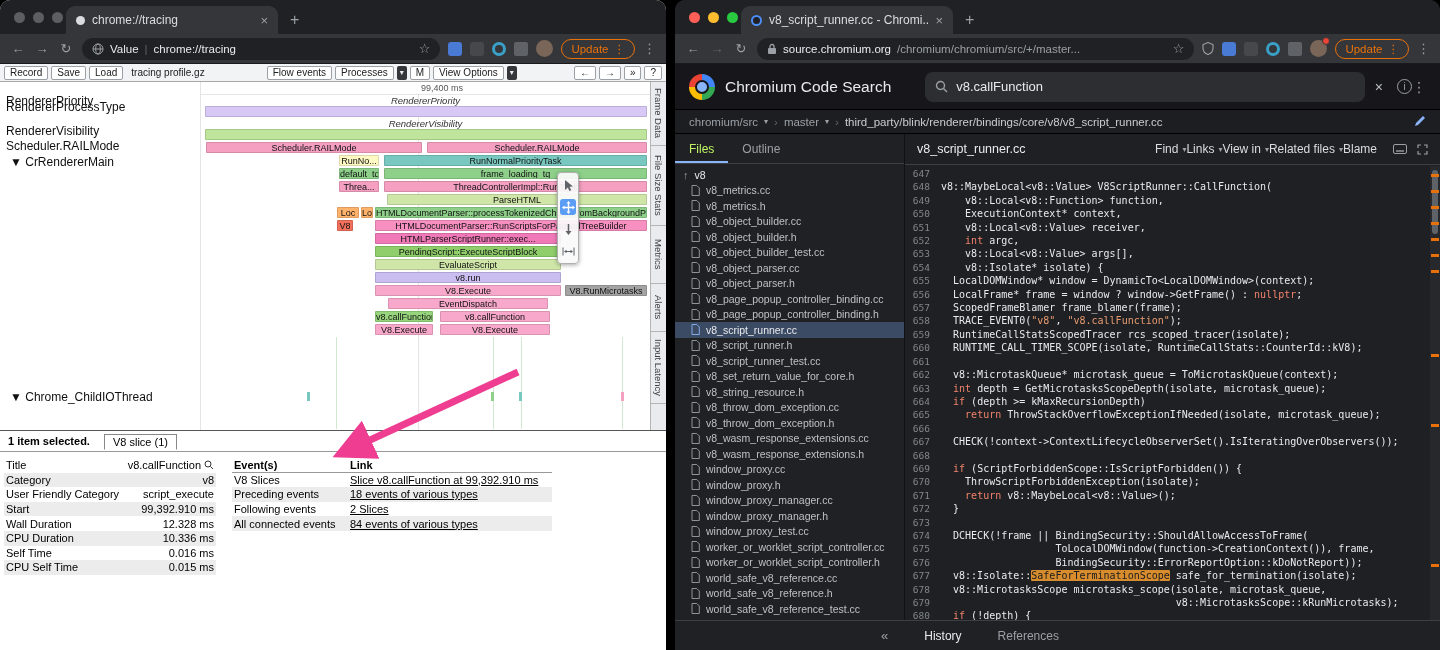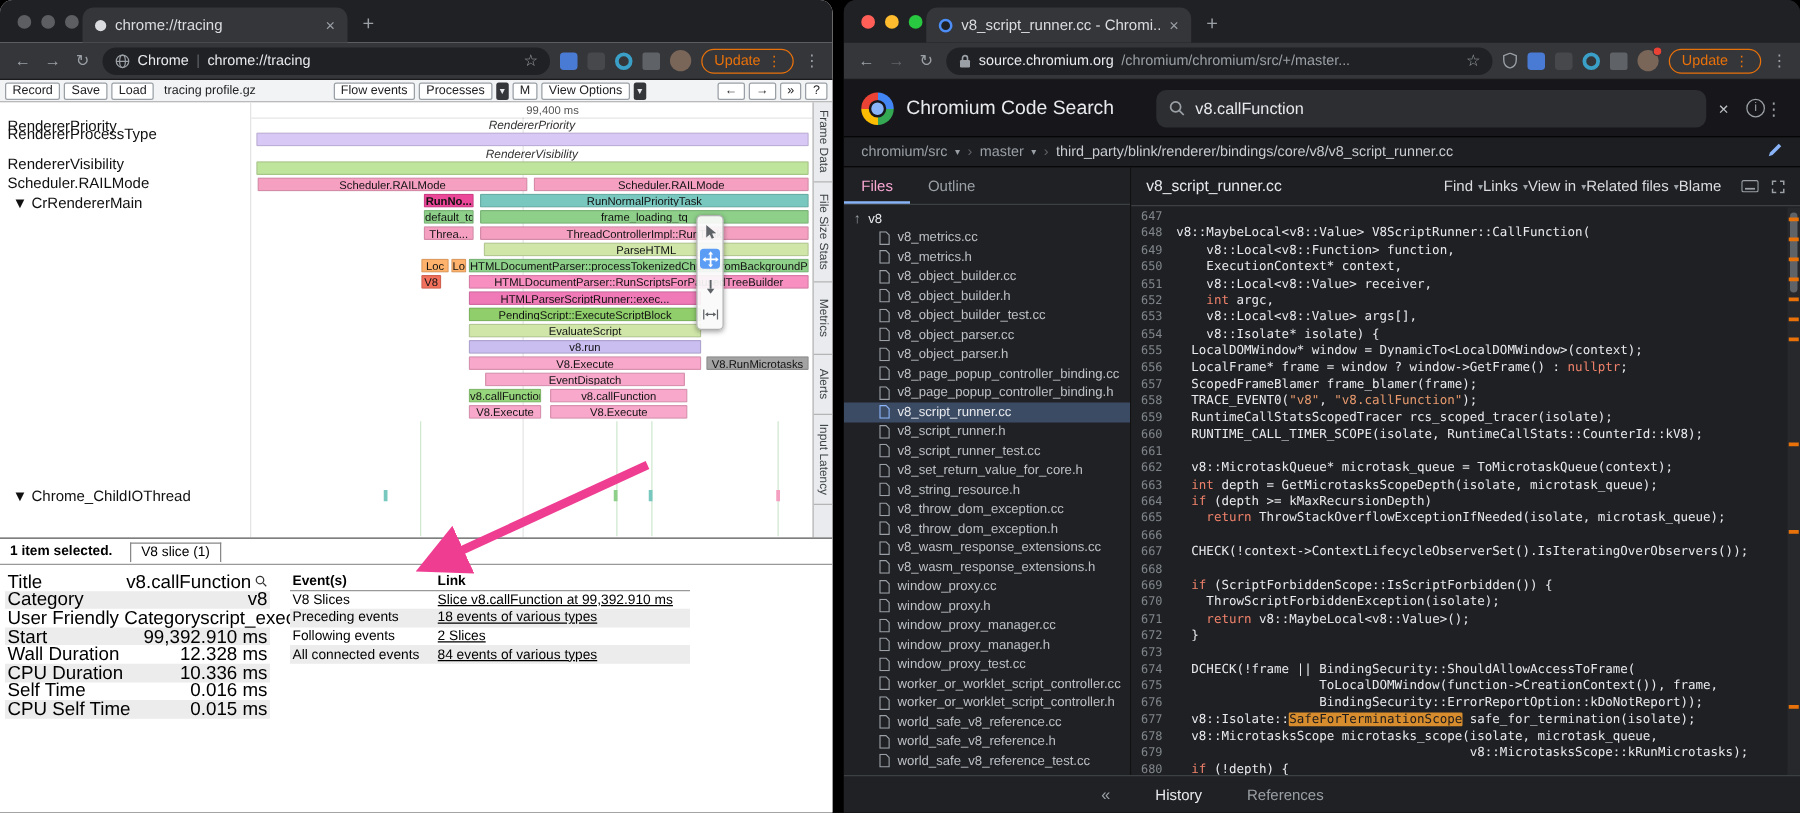--- a/index.html
+++ b/index.html
@@ -62,21 +62,21 @@
 .vtab{writing-mode:vertical-rl;font-size:9.5px;color:#3c4043;border-bottom:1px solid #b5b5b5;display:flex;align-items:center;justify-content:center;flex:none}
 .palette{position:absolute;left:356px;top:90px;width:22px;background:rgba(250,250,250,0.93);border:1px solid #b0b0b0;border-radius:4px;box-shadow:0 1px 4px rgba(0,0,0,0.35);padding:4px 2px;display:flex;flex-direction:column;gap:6px;align-items:center;z-index:6}
 .pal-btn{width:16px;height:16px;border-radius:3px;display:flex;align-items:center;justify-content:center;color:#5f6368}
 .pal-btn.active{background:#5b9cf5;color:#fff}
 
 
 .analysis{position:absolute;top:430px;left:0;width:666px;height:220px;background:#fff;border-top:1px solid #555;color:#000}
 .an-header{height:21px;display:flex;align-items:center;gap:14px;padding:0 8px;border-bottom:1px solid #999;font-size:11px}
 .an-selected{font-weight:bold}
 .an-tab{border:1px solid #888;padding:1px 8px;background:#fff;position:relative;top:1px;border-bottom-color:#fff}
-.props{position:absolute;left:4px;top:27px;width:212px;font-size:15px}
+.props{position:absolute;left:4px;top:27px;width:212px;font-size:11px}
 .prow{display:flex;height:14.6px;align-items:center;padding:0 2px}
 .prow:nth-child(even){background:#ececec}
 .plab{flex:1;white-space:nowrap}
 .pval{margin-left:auto;white-space:nowrap;display:flex;align-items:center;gap:3px}
 .events{position:absolute;left:232px;top:27px;width:320px;font-size:11px}
 .erow{display:flex;height:14.6px;align-items:center;padding:0 2px}
 .erow.head{font-weight:bold;border-bottom:1px solid #999}
 .erow:not(.head):nth-child(odd){background:#ececec}
 .ecol1{width:116px;flex:none;white-space:nowrap}
 .ecol2{flex:1;white-space:nowrap;overflow:hidden}
@@ -95,24 +95,24 @@
 .breadcrumb{height:24px;background:#1d1e22;display:flex;align-items:center;padding:0 14px;font-size:11.5px;color:#9aa0a6;gap:6px;border-bottom:1px solid #000}
 .bc-item{white-space:nowrap}
 .bc-path{color:#c8ccd0;overflow:hidden;white-space:nowrap}
 .bc-caret{font-size:8px;color:#9aa0a6}
 .bc-sep{color:#5f6368}
 .bc-edit{margin-left:auto;flex:none}
 .cs-body{position:absolute;top:134px;left:0;right:0;bottom:30px;display:flex}
 .sidebar{width:230px;flex:none;background:#202124;border-right:1px solid #111;display:flex;flex-direction:column;min-height:0}
 .sb-tabs{height:30px;display:flex;align-items:stretch;font-size:12px;border-bottom:1px solid #3c4043;flex:none}
 .sb-tab{display:flex;align-items:center;padding:0 14px}
-.sb-tab.active{color:#f9a8d4;box-shadow:inset 0 -2px 0 #8ab4f8}
+.sb-tab.active{color:#bef264;box-shadow:inset 0 -2px 0 #8ab4f8}
 .sb-tab.inactive{color:#9aa0a6}
 .tree{flex:1;overflow:hidden;padding-top:3px;font-size:10.5px;color:#bdc1c6}
-.trow{display:flex;align-items:center;gap:6px;height:15.5px;padding-left:28px;white-space:nowrap}
+.trow{display:flex;align-items:center;gap:6px;height:15.5px;padding-left:16px;white-space:nowrap}
 .trow svg{flex:none;color:#9aa0a6}
 .trow.selected{background:var(--selbg);color:#e8eaed}
 .trow.selected svg{color:#8ab4f8}
 .trow.root{color:#e8eaed;padding-left:8px}
 .up-ic{color:#9aa0a6;font-size:11px}
 .code-panel{flex:1;position:relative;background:#1f2023;min-width:0}
 .code-header{height:31px;display:flex;align-items:center;padding:0 12px;border-bottom:1px solid #3c4043;font-size:12px;color:#e8eaed;gap:14px}
 .ch-file{font-size:12.5px;margin-right:auto;white-space:nowrap}
 .ch-btn{display:flex;align-items:center;gap:4px;color:#dadce0;white-space:nowrap}
 .caret{font-size:8px;color:#9aa0a6}
@@ -154,21 +154,21 @@
   <div class="toolbar">
     <span class="nav-ic">←</span>
     <span class="nav-ic">→</span>
     <span class="nav-ic">↻</span>
     <div class="url-pill">
       <svg width="12" height="12" viewBox="0 0 12 12">
           <circle cx="6" cy="6" r="5" fill="none" stroke="#9aa0a6"></circle>
           <line x1="1" y1="6" x2="11" y2="6" stroke="#9aa0a6"></line>
           <ellipse cx="6" cy="6" rx="2.3" ry="5" fill="none" stroke="#9aa0a6"></ellipse>
         </svg>
-      <span class="url-host">Chrome</span>
+      <span class="url-host">Value</span>
       <span class="url-sep">|</span>
       <span class="url-host">chrome://tracing</span>
       <span class="star">☆</span>
     </div>
     <span class="ext sq-blue"></span>
     <span class="ext sq-dark"></span>
     <span class="ext ring"></span>
     <span class="ext sq-gray"></span>
     <span class="avatar"></span>
     <span class="update-pill">
@@ -235,21 +235,21 @@
               <path d="M11 4.5 L8.5 2.8 V6.2 Z" fill="currentColor"></path>
             </svg>
         </span>
       </div>
     <div class="trackname" style="top: 14px;">RendererPriority</div>
         <div class="trackname" style="top: 37px;">RendererVisibility</div>
         <div class="slice" style="left: 4px; top: 24px; width: 442px; background: rgb(216, 200, 246);"></div>
         <div class="slice" style="left: 4px; top: 47px; width: 442px; background: rgb(191, 228, 155);"></div>
         <div class="slice" style="left: 5px; top: 60px; width: 216px; background: rgb(245, 160, 192);">Scheduler.RAILMode</div>
         <div class="slice" style="left: 226px; top: 60px; width: 220px; background: rgb(245, 160, 192);">Scheduler.RAILMode</div>
-        <div class="slice" style="left: 138px; top: 73px; width: 40px; background: #ec4899; font-weight: bold;">RunNo...</div>
+        <div class="slice" style="left: 138px; top: 73px; width: 40px; background: #fef9c3;">RunNo...</div>
         <div class="slice" style="left: 183px; top: 73px; width: 263px; background: rgb(121, 200, 191);">RunNormalPriorityTask</div>
         <div class="slice" style="left: 138px; top: 86px; width: 40px; background: rgb(142, 208, 138);">default_tq</div>
         <div class="slice" style="left: 183px; top: 86px; width: 263px; background: rgb(142, 208, 138);">frame_loading_tq</div>
         <div class="slice" style="left: 138px; top: 99px; width: 40px; background: rgb(245, 160, 192);">Threa...</div>
         <div class="slice" style="left: 183px; top: 99px; width: 263px; background: rgb(245, 160, 192);">ThreadControllerImpl::RunTask</div>
         <div class="slice" style="left: 186px; top: 112px; width: 260px; background: rgb(207, 230, 168);">ParseHTML</div>
         <div class="slice" style="left: 136px; top: 125px; width: 22px; background: rgb(255, 178, 107);">Loc</div>
         <div class="slice" style="left: 160px; top: 125px; width: 12px; background: rgb(255, 178, 107);">Lo</div>
         <div class="slice" style="left: 174px; top: 125px; width: 272px; background: rgb(142, 208, 138);">HTMLDocumentParser::processTokenizedChunkFromBackgroundParser</div>
         <div class="slice" style="left: 136px; top: 138px; width: 16px; background: rgb(242, 112, 92);">V8</div>

